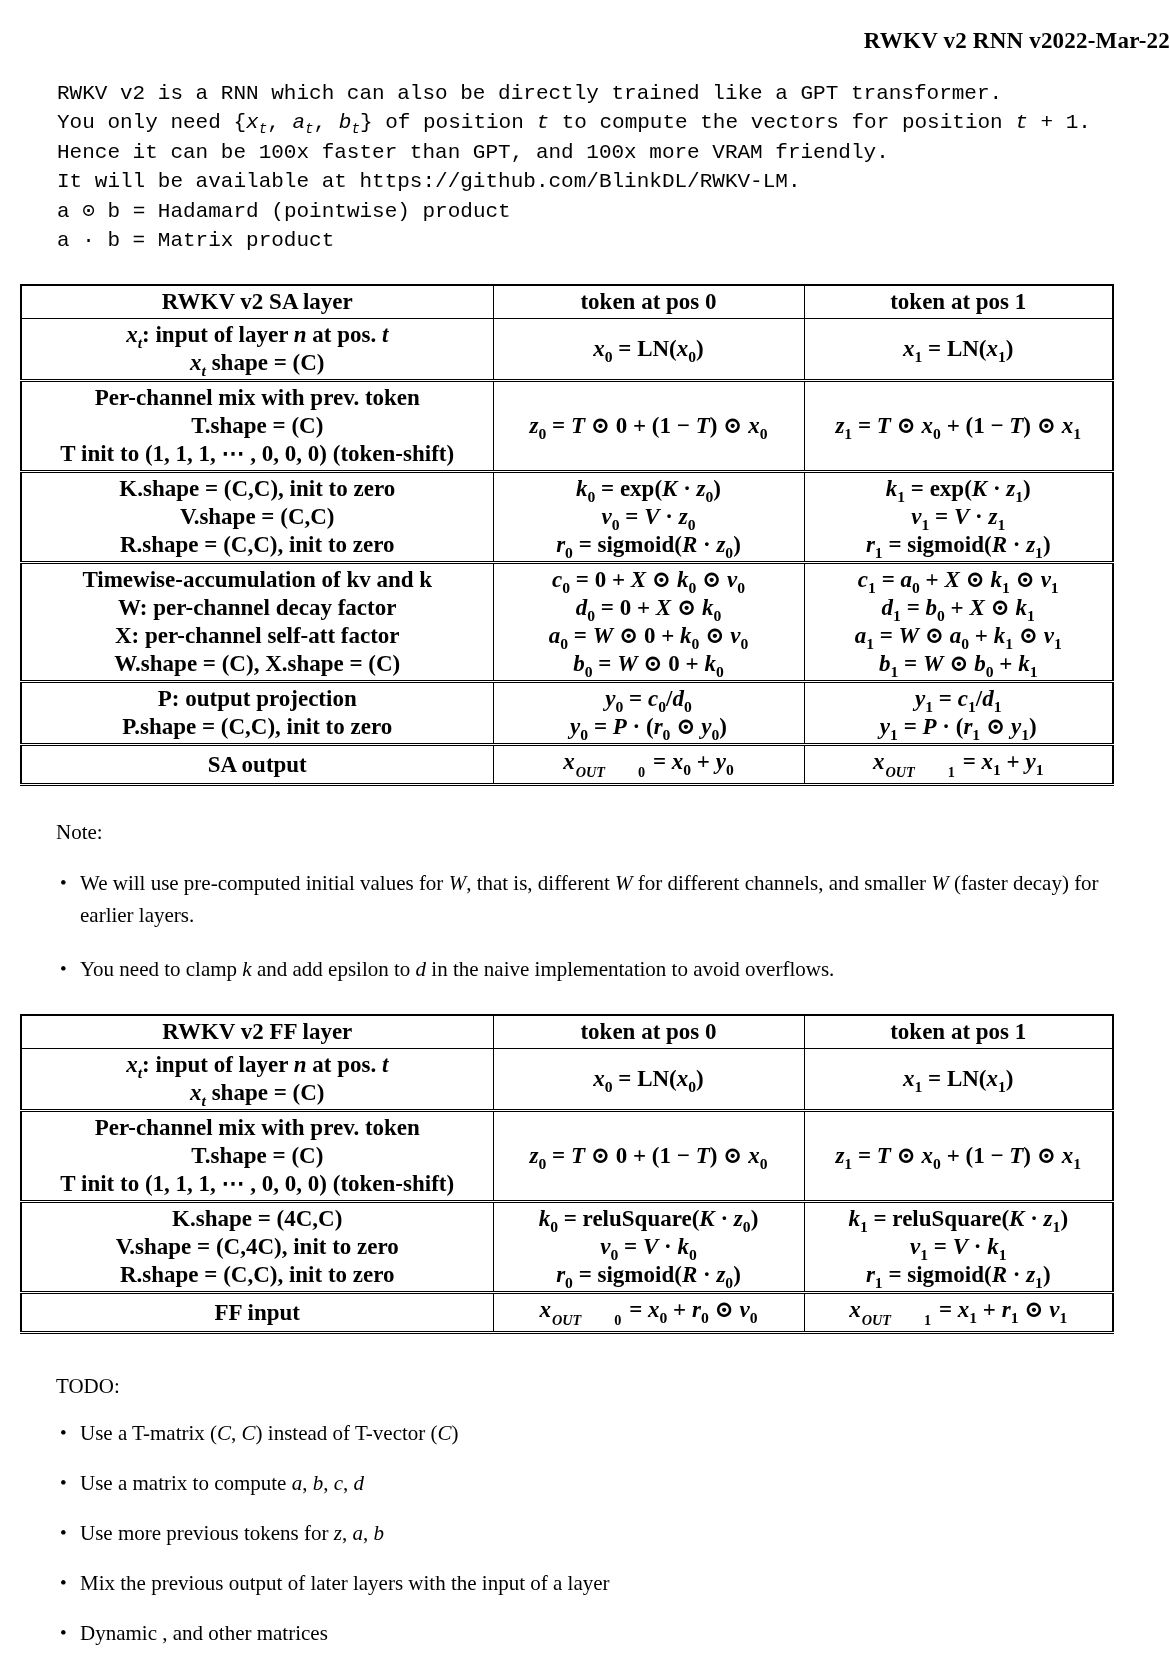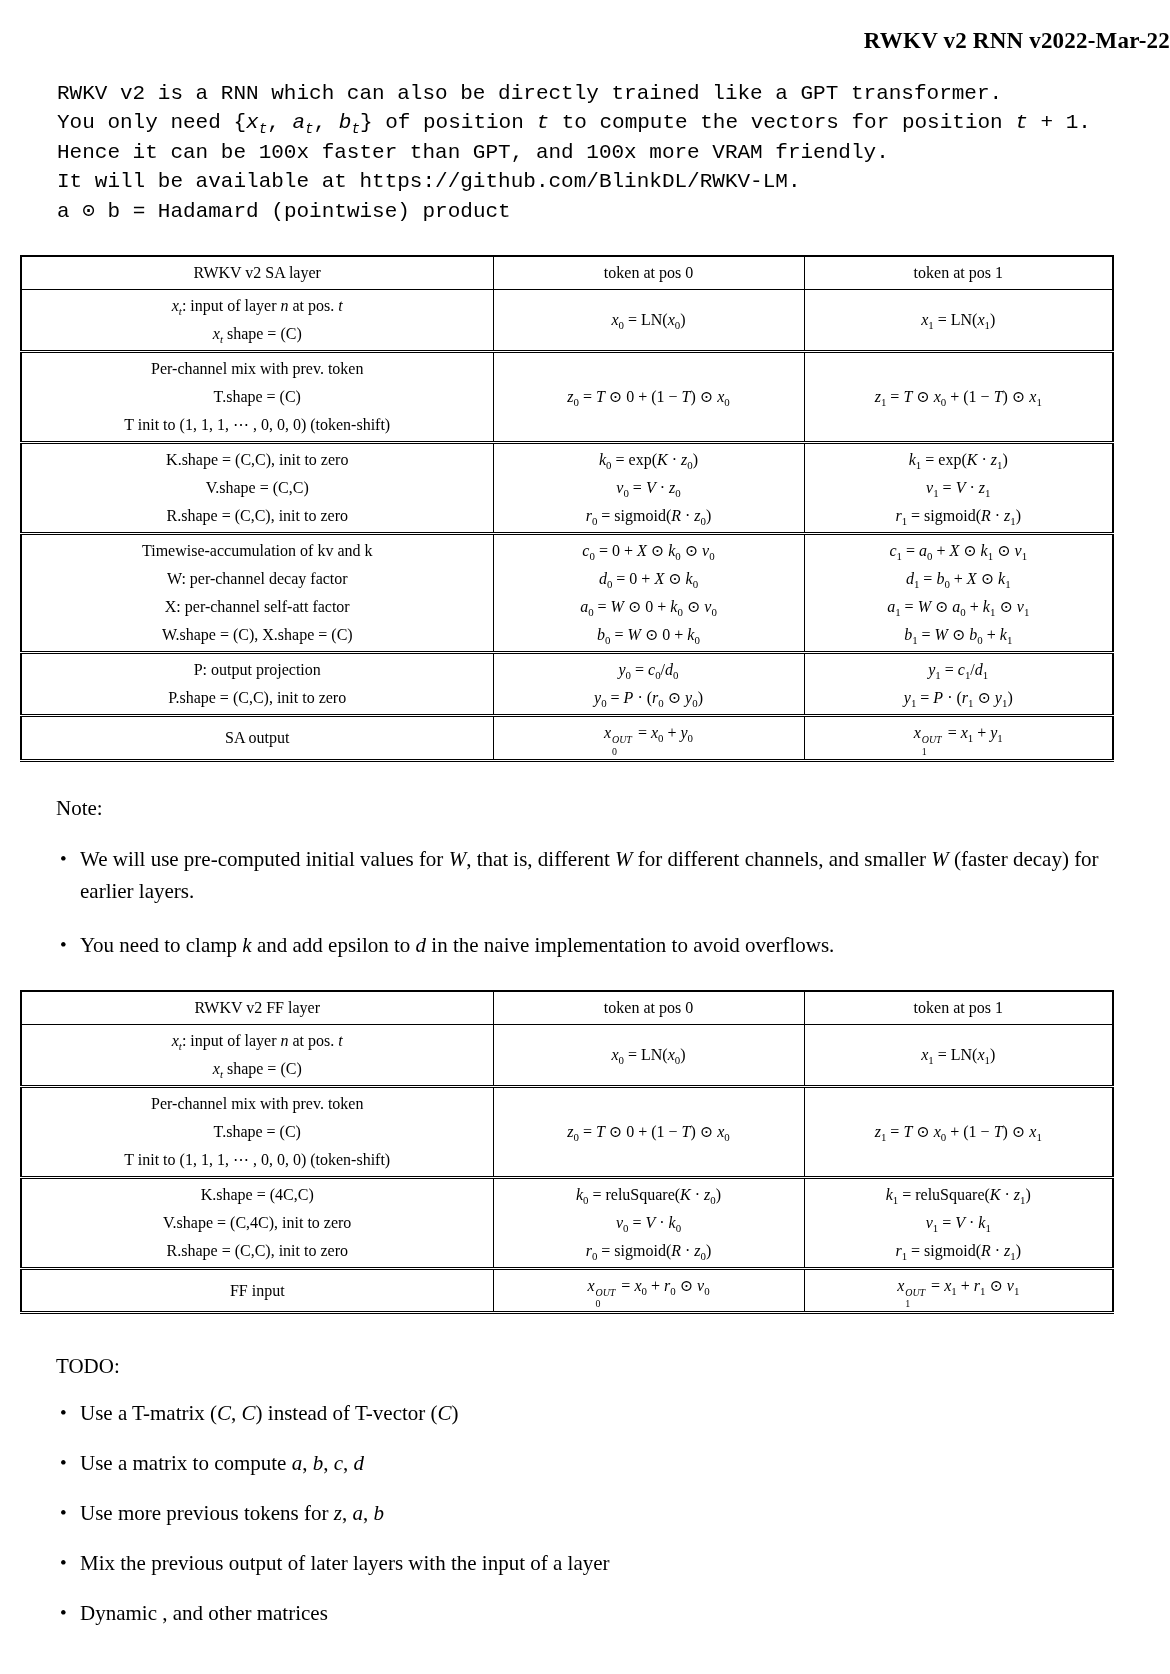--- a/index.html
+++ b/index.html
@@ -34,40 +34,41 @@
     width: 1092px;
     border: 2px solid #000;
   }
   table.tbl col.c1 { width: 472px; }
   table.tbl col.c2 { width: 311px; }
   table.tbl col.c3 { width: 309px; }
   table.tbl th, table.tbl td {
     border: 1px solid #000;
     text-align: center;
     vertical-align: middle;
-    font-weight: normal;
+    font-weight: bold;
     line-height: 28px;
     padding: 2px 4px;
-    font-size: 16px;
+    font-size: 23px;
   }
   table.tbl tbody tr td { border-top: 3px double #000; }
   table.tbl tbody tr:first-child td { border-top: 1px solid #000; }
   table.tbl tbody tr:last-child td { border-bottom: 3px double #000; }
 
   sub { font-size: 0.68em; line-height: 0; }
 
   
   .ss {
     display: inline-flex;
-    flex-direction: column;
+    flex-direction: row;
     align-items: flex-start;
     vertical-align: -0.55em;
     font-size: 0.62em;
     line-height: 1.12;
     margin: 0 2px 0 1px;
+    gap: 33px;
   }
   .ss .sp { font-style: italic; }
   .ss .sb { font-style: normal; }
 
   .section-label { margin: 34px 12px 0 56px; }
   .note-label { margin-top: 34px; }
   .todo-label { margin-top: 40px; }
 
   .bullets { margin: 0 55px 0 60px; }
   .bullet {
@@ -92,20 +93,21 @@
 <div class="page">
 
   <div class="title">RWKV v2 RNN v2022-Mar-22</div>
 
   <div class="intro">
     <p>RWKV v2 is a RNN which can also be directly trained like a GPT transformer.</p>
     <p>You only need {<i>x</i><sub><i>t</i></sub>, <i>a</i><sub><i>t</i></sub>, <i>b</i><sub><i>t</i></sub>} of position <i>t</i> to compute the vectors for position <i>t</i> + 1.</p>
     <p>Hence it can be 100x faster than GPT, and 100x more VRAM friendly.</p>
     <p>It will be available at https://github.com/BlinkDL/RWKV-LM.</p>
     <p>a ⊙ b = Hadamard (pointwise) product</p>
+    <p>a · b = Matrix product</p>
   </div>
 
   <table class="tbl">
     <colgroup>
         <col class="c1">
         <col class="c2">
         <col class="c3">
       </colgroup>
     <thead>
       <tr>

